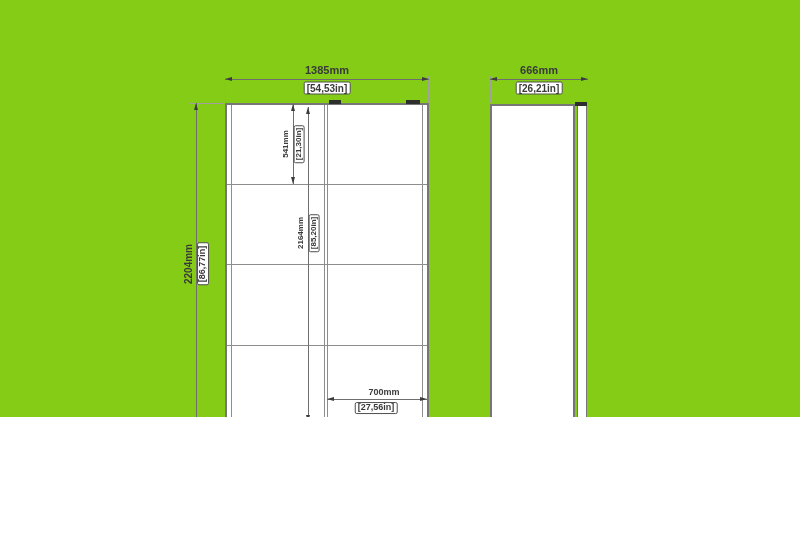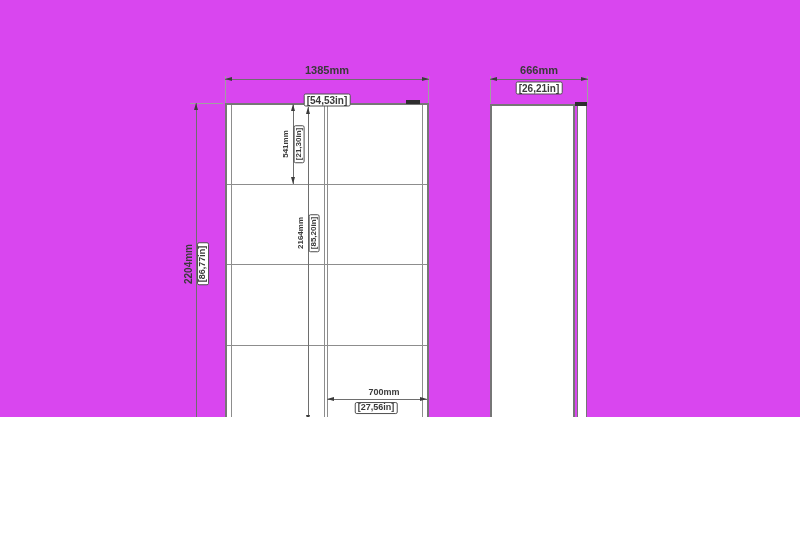--- a/index.html
+++ b/index.html
@@ -1,16 +1,16 @@
 <!DOCTYPE html>
 <html><head>
 <meta charset="utf-8">
 <style>
   html,body{margin:0;padding:0;background:#fff;}
-  .canvas{position:relative;width:800px;height:417px;background:#d946ef;overflow:hidden;
+  .canvas{position:relative;width:800px;height:417px;background:#84cc16;overflow:hidden;
           font-family:"Liberation Sans", sans-serif;}
   
   .hl{position:absolute;height:1px;background:#8d8d8d;}
   .vl{position:absolute;width:1px;background:#8d8d8d;}
   .dimh{position:absolute;height:1px;background:#6e6e6e;}
   .dimv{position:absolute;width:1px;background:#6e6e6e;}
   .ext{background:#a0a0a0;}
   .outline{position:absolute;border:2px solid #767676;box-sizing:border-box;background:#fff;}
   .outline1{position:absolute;border:1px solid #767676;box-sizing:border-box;background:#fff;}
   .blk{position:absolute;background:#2e2e2e;}
@@ -59,21 +59,21 @@
     <div class="tick" style="left:342px;top:431px;width:4px;height:3px;"></div>
     <div class="tick" style="left:389px;top:431px;width:4px;height:3px;"></div>
     <div class="tick" style="left:426px;top:431px;width:4px;height:3px;"></div>
 
     <div class="dimv ext" style="left:225px;top:76px;height:27px;"></div>
     <div class="dimv ext" style="left:428px;top:76px;height:27px;"></div>
     <div class="dimh" style="left:225px;top:79px;width:204px;"></div>
     <div class="ar ar-l" style="left:225px;top:77px;"></div>
     <div class="ar ar-r" style="left:422px;top:77px;"></div>
     <span class="lbl fs11" style="left:327px;top:70px;">1385mm</span>
-    <span class="lbl boxed fs10" style="left:327px;top:100px;">[54,53in]</span>
+    <span class="lbl boxed fs10" style="left:327px;top:88px;">[54,53in]</span>
 
     <div class="dimh ext" style="left:190px;top:103px;width:33px;"></div>
     <div class="dimh ext" style="left:190px;top:425px;width:33px;"></div>
     <div class="dimv" style="left:196px;top:103px;height:323px;"></div>
     <div class="ar ar-u" style="left:194px;top:103px;"></div>
     <div class="ar ar-d" style="left:194px;top:419px;"></div>
     <span class="lbl rot fs10" style="left:188px;top:264px;">2204mm</span>
     <span class="lbl rot boxed fs9" style="left:203px;top:264px;">[86,77in]</span>
 
     <div class="dimv" style="left:293px;top:104px;height:80px;"></div>

